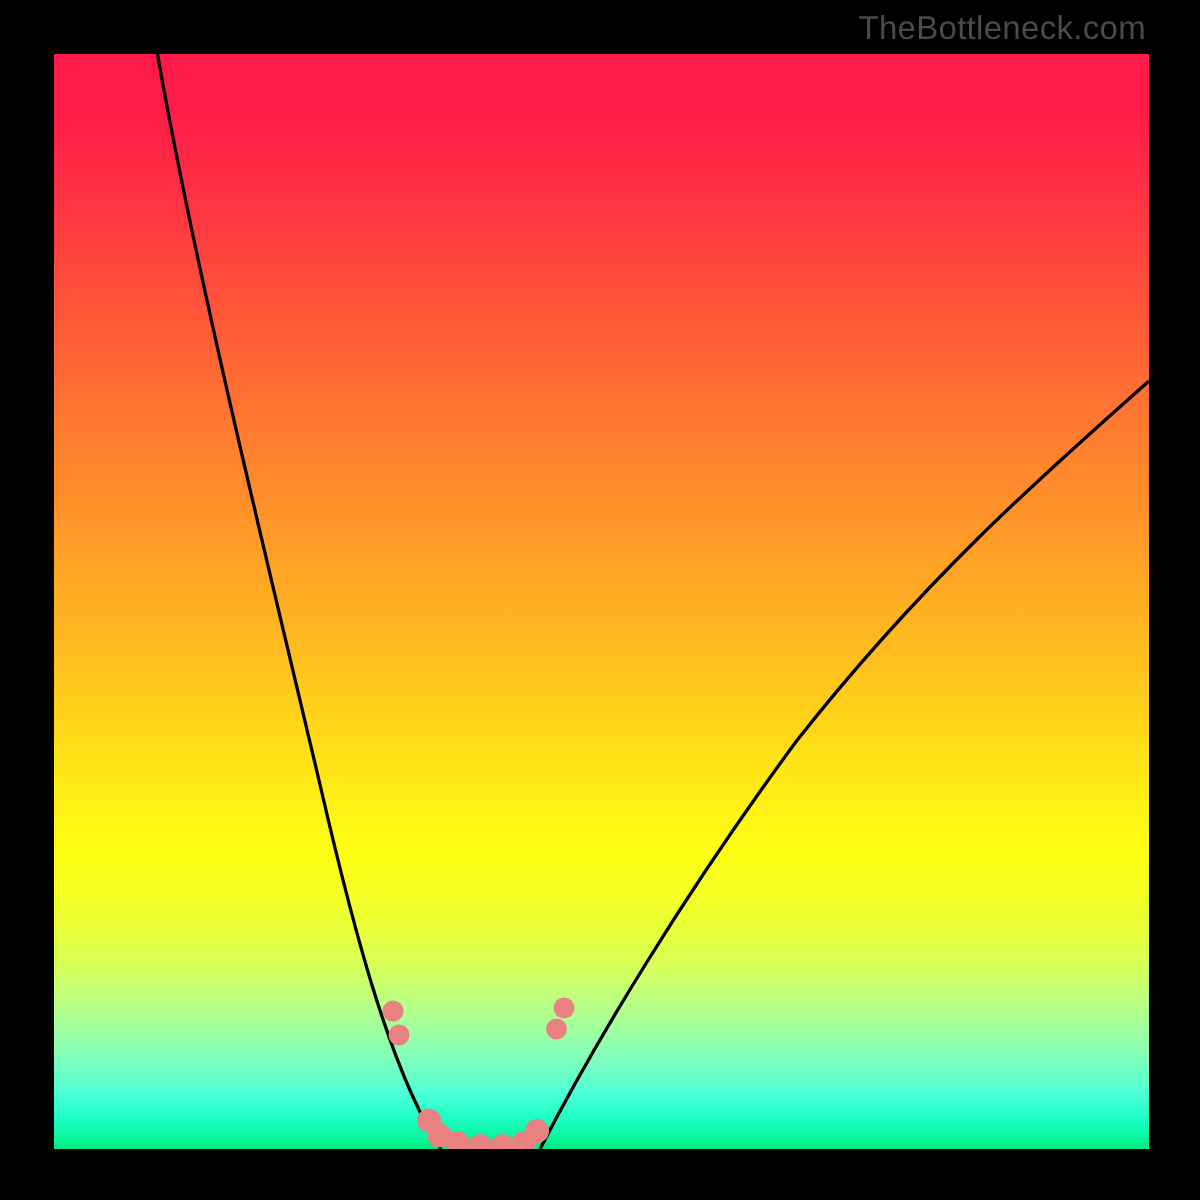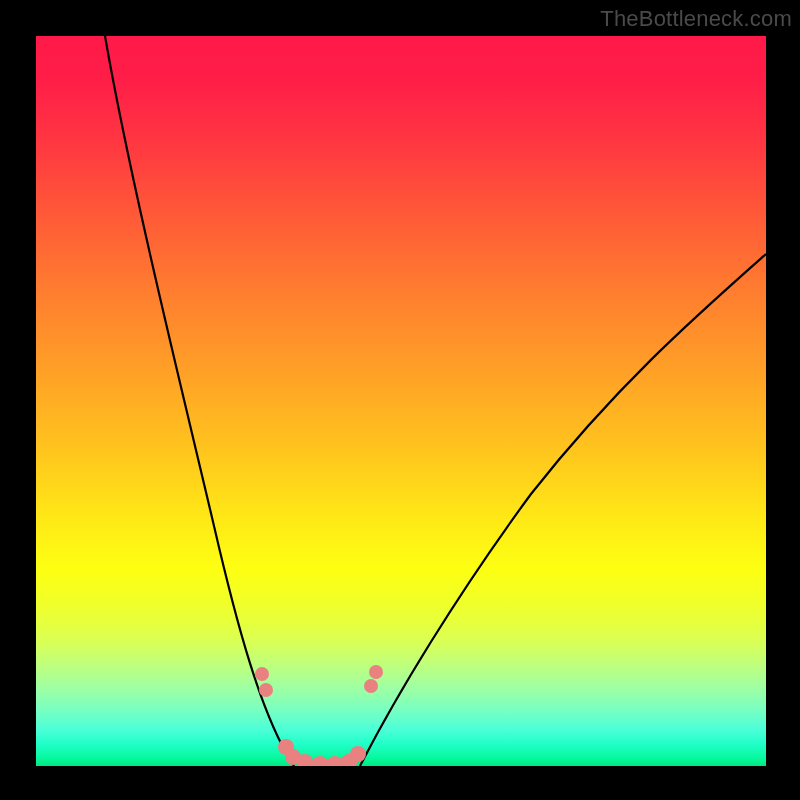--- a/index.html
+++ b/index.html
@@ -54,21 +54,21 @@
   }
   svg.curve {
     position: absolute;
     inset: 0;
     width: 730px;
     height: 730px;
   }
   .watermark {
     position: absolute;
     top: 6px;
-    right: 8px;
+    right: 36px;
     color: #4a4a4a;
     font-size: 22px;
     font-weight: 400;
     letter-spacing: 0.2px;
   }
 </style>
 </head>
 <body>
 
 <div class="frame">

